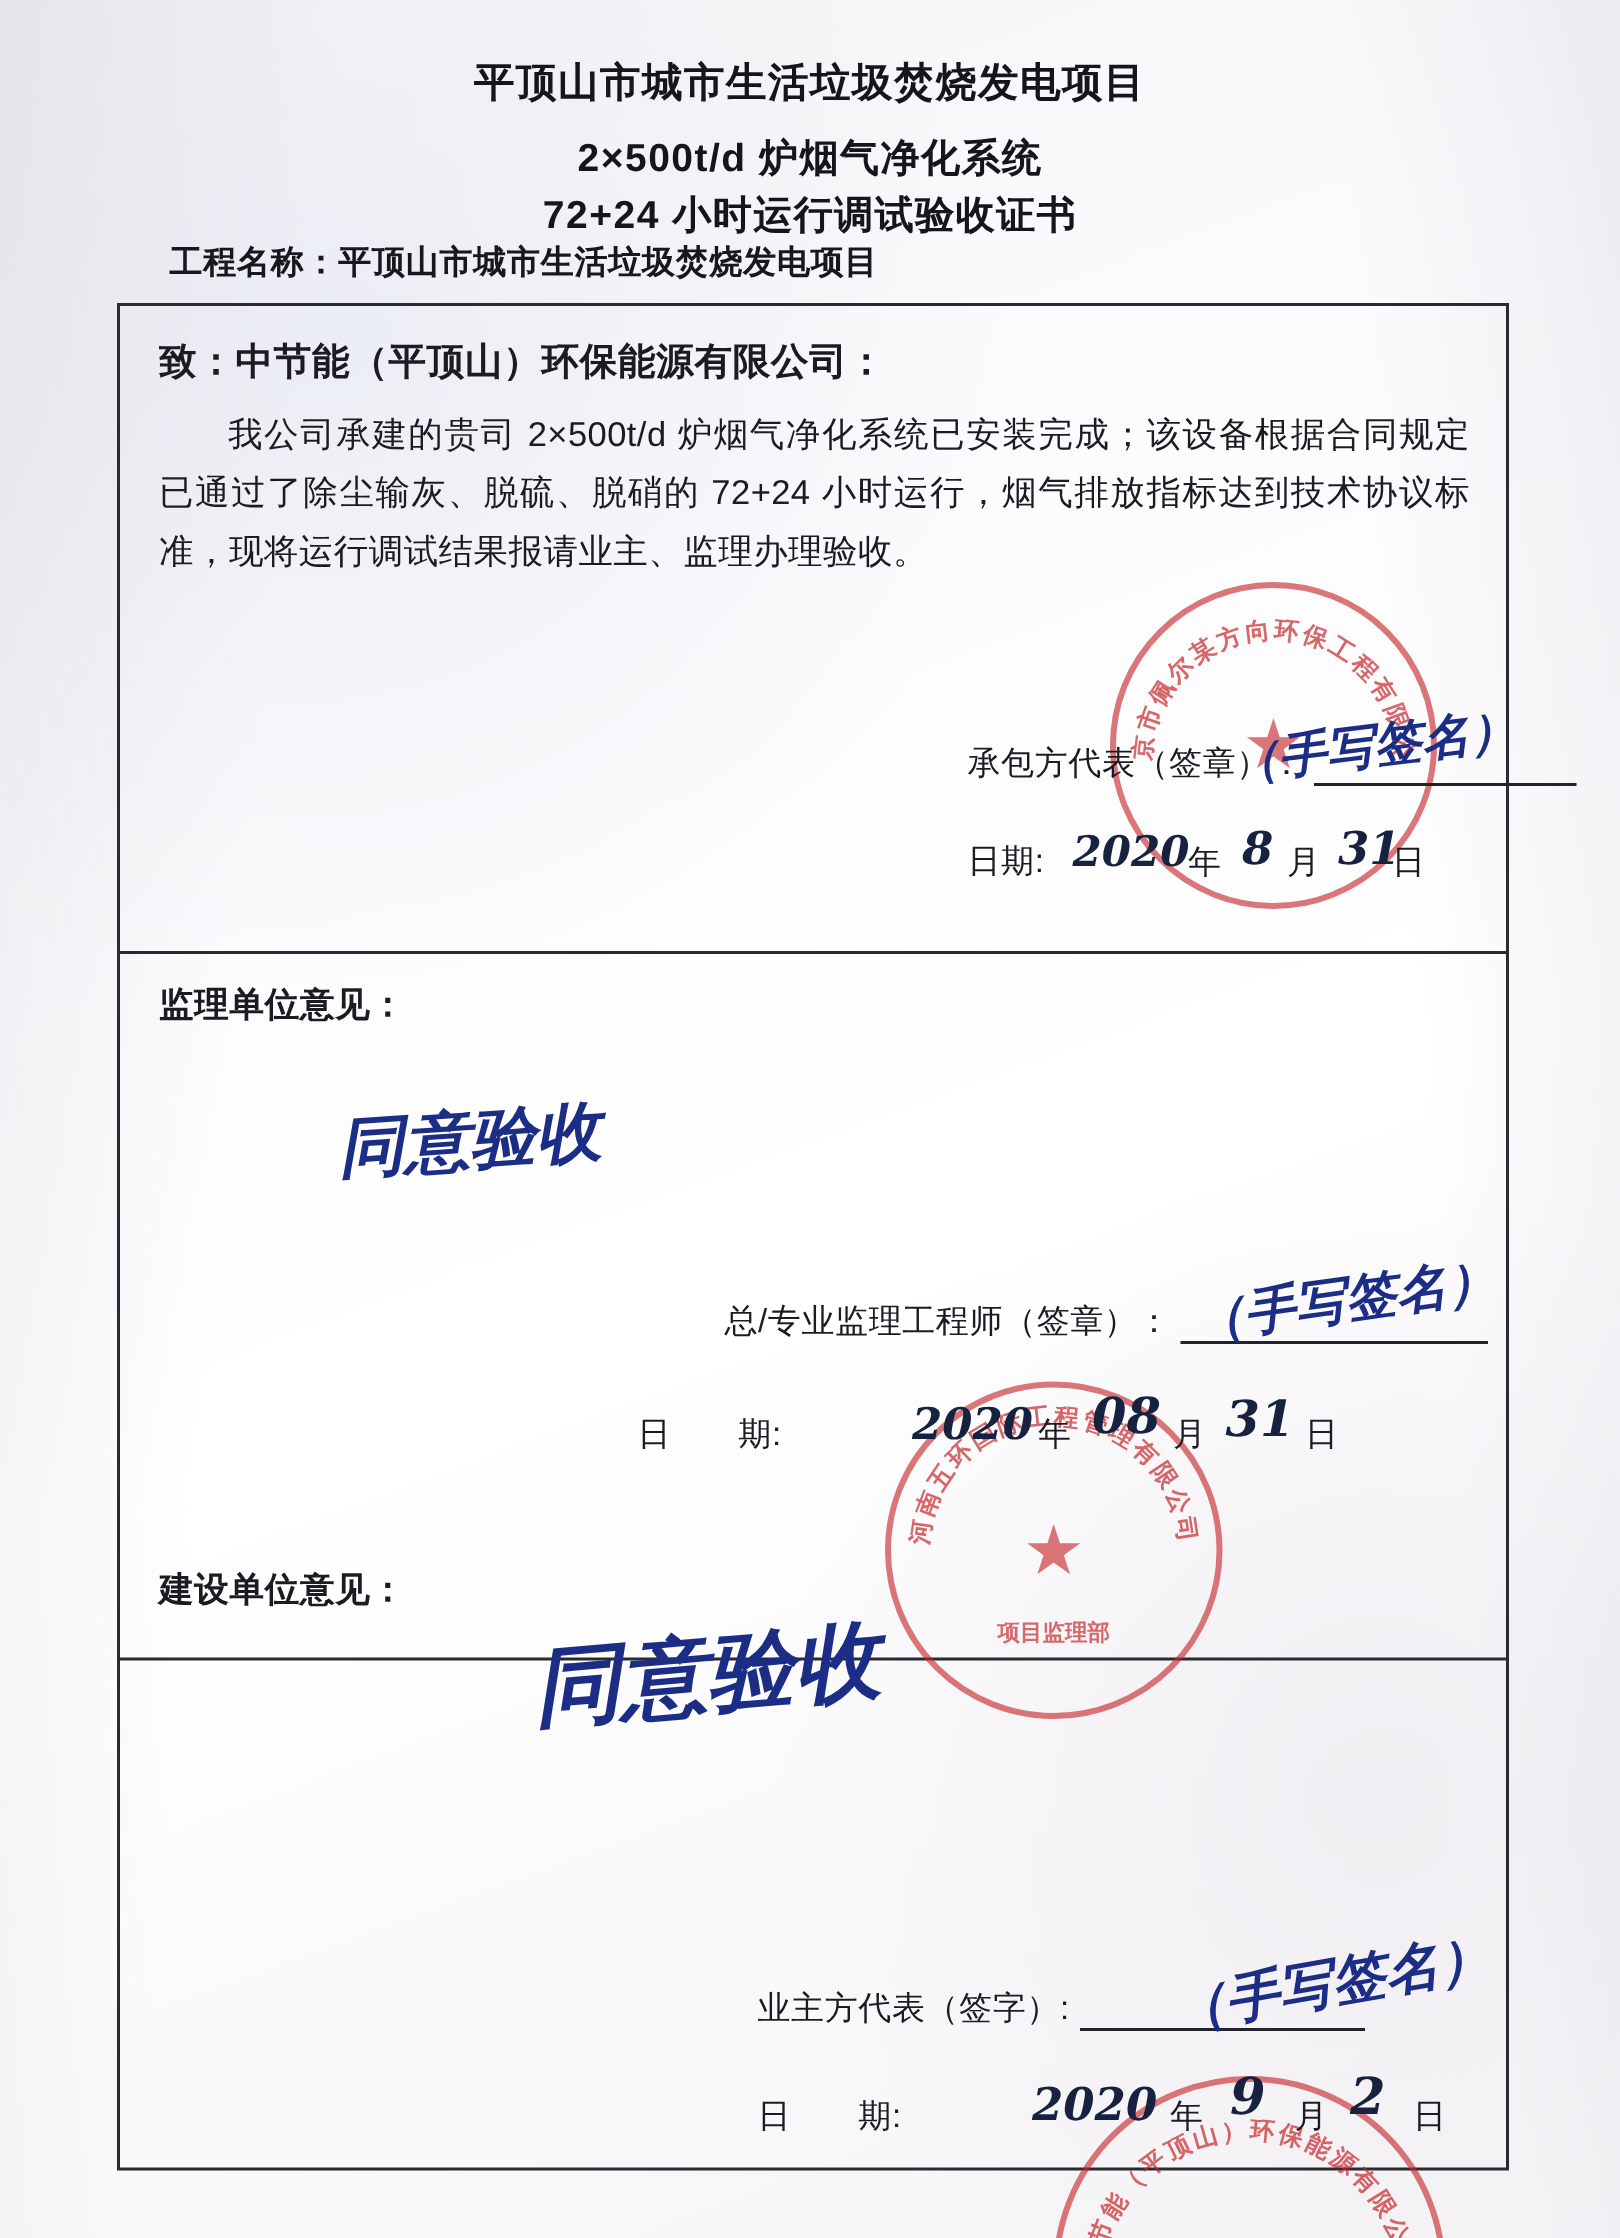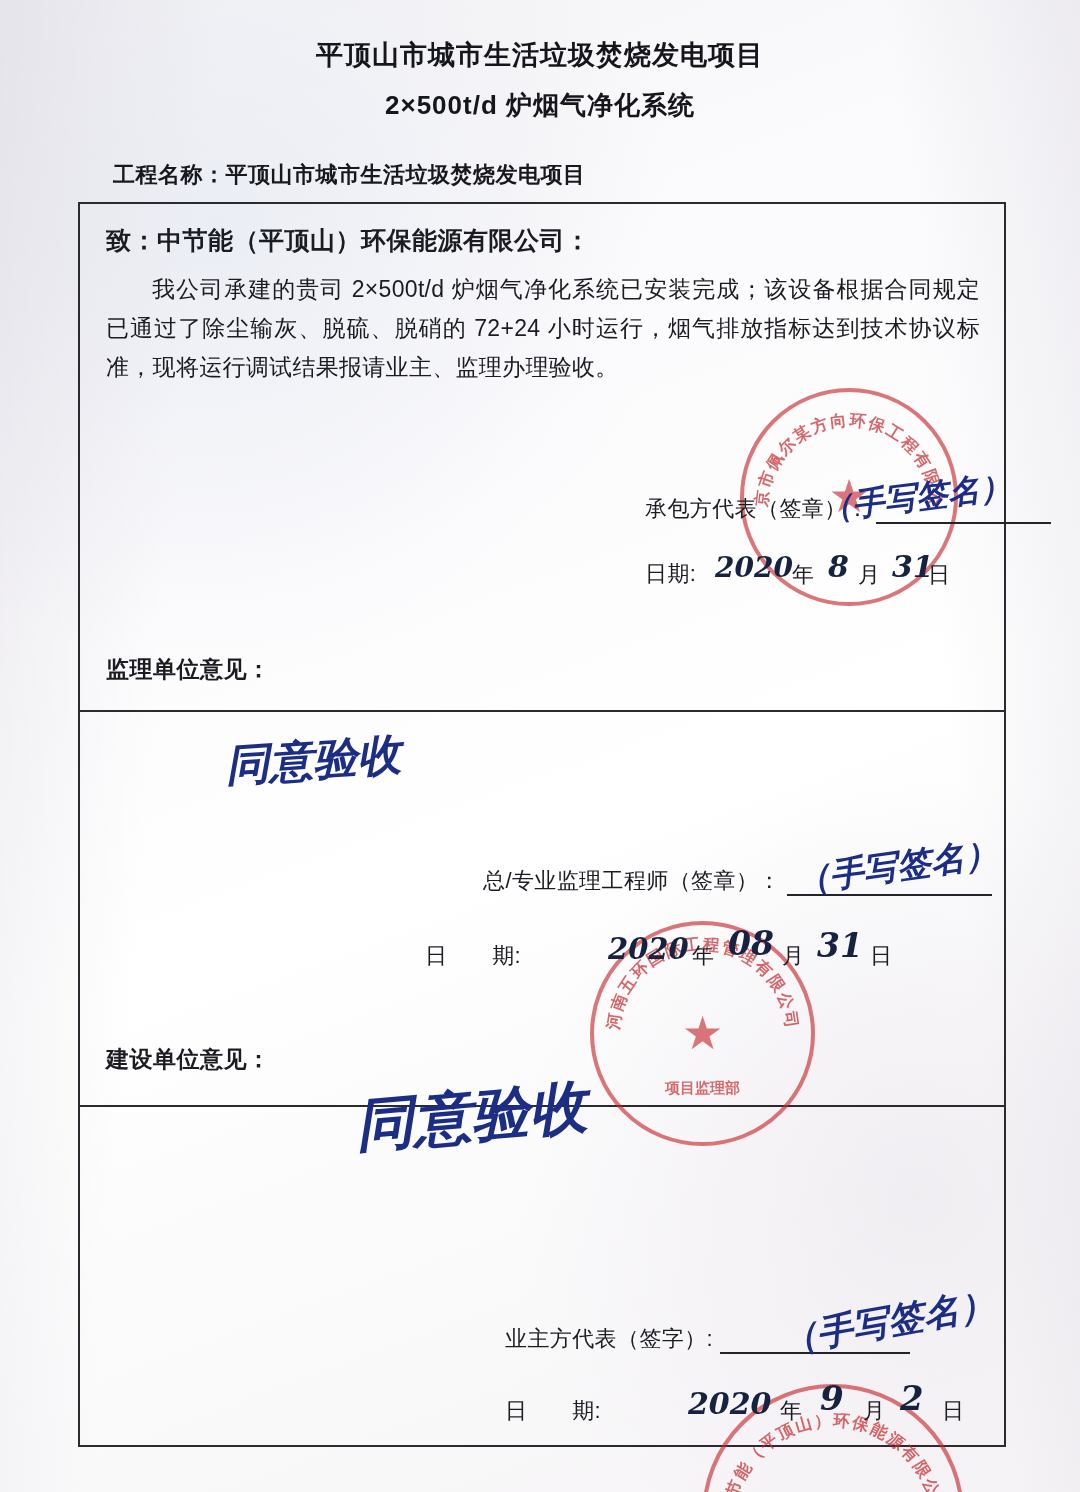--- a/index.html
+++ b/index.html
@@ -79,21 +79,21 @@
     height: 1245px;
     border: 2px solid #2a2a31;
     box-sizing: border-box;
   }
   .cell {
     position: absolute;
     left: 0;
     width: 100%;
     box-sizing: border-box;
   }
-  .cell.c1 { top: 0; height: 508px; border-bottom: 2px solid #2a2a31; }
+  .cell.c1 { top: 0; height: 432px; border-bottom: 2px solid #2a2a31; }
   .cell.c2 { top: 432px; height: 471px; border-bottom: 2px solid #2a2a31; }
   .cell.c3 { top: 812px; height: 543px; }
 
   
   .to-line {
     position: absolute;
     top: 20px;
     left: 26px;
     font-family: "Liberation Sans", "DejaVu Sans", sans-serif;
     font-weight: bold;
@@ -194,20 +194,21 @@
 </head>
 <body>
 
 <div id="paper"></div>
 
 <div class="doc">
 
   <div class="title-block">
     <div class="title-line l1">平顶山市城市生活垃圾焚烧发电项目</div>
     <div class="title-line l2">2×500t/d 炉烟气净化系统</div>
+    <div class="title-line l3">72+24 小时运行调试验收证书</div>
   </div>
 
   <div class="project-line">工程名称：平顶山市城市生活垃圾焚烧发电项目</div>
 
   <div class="table">
 
     <div class="cell c1">
 
       <div class="to-line">致：中节能（平顶山）环保能源有限公司：</div>
 

